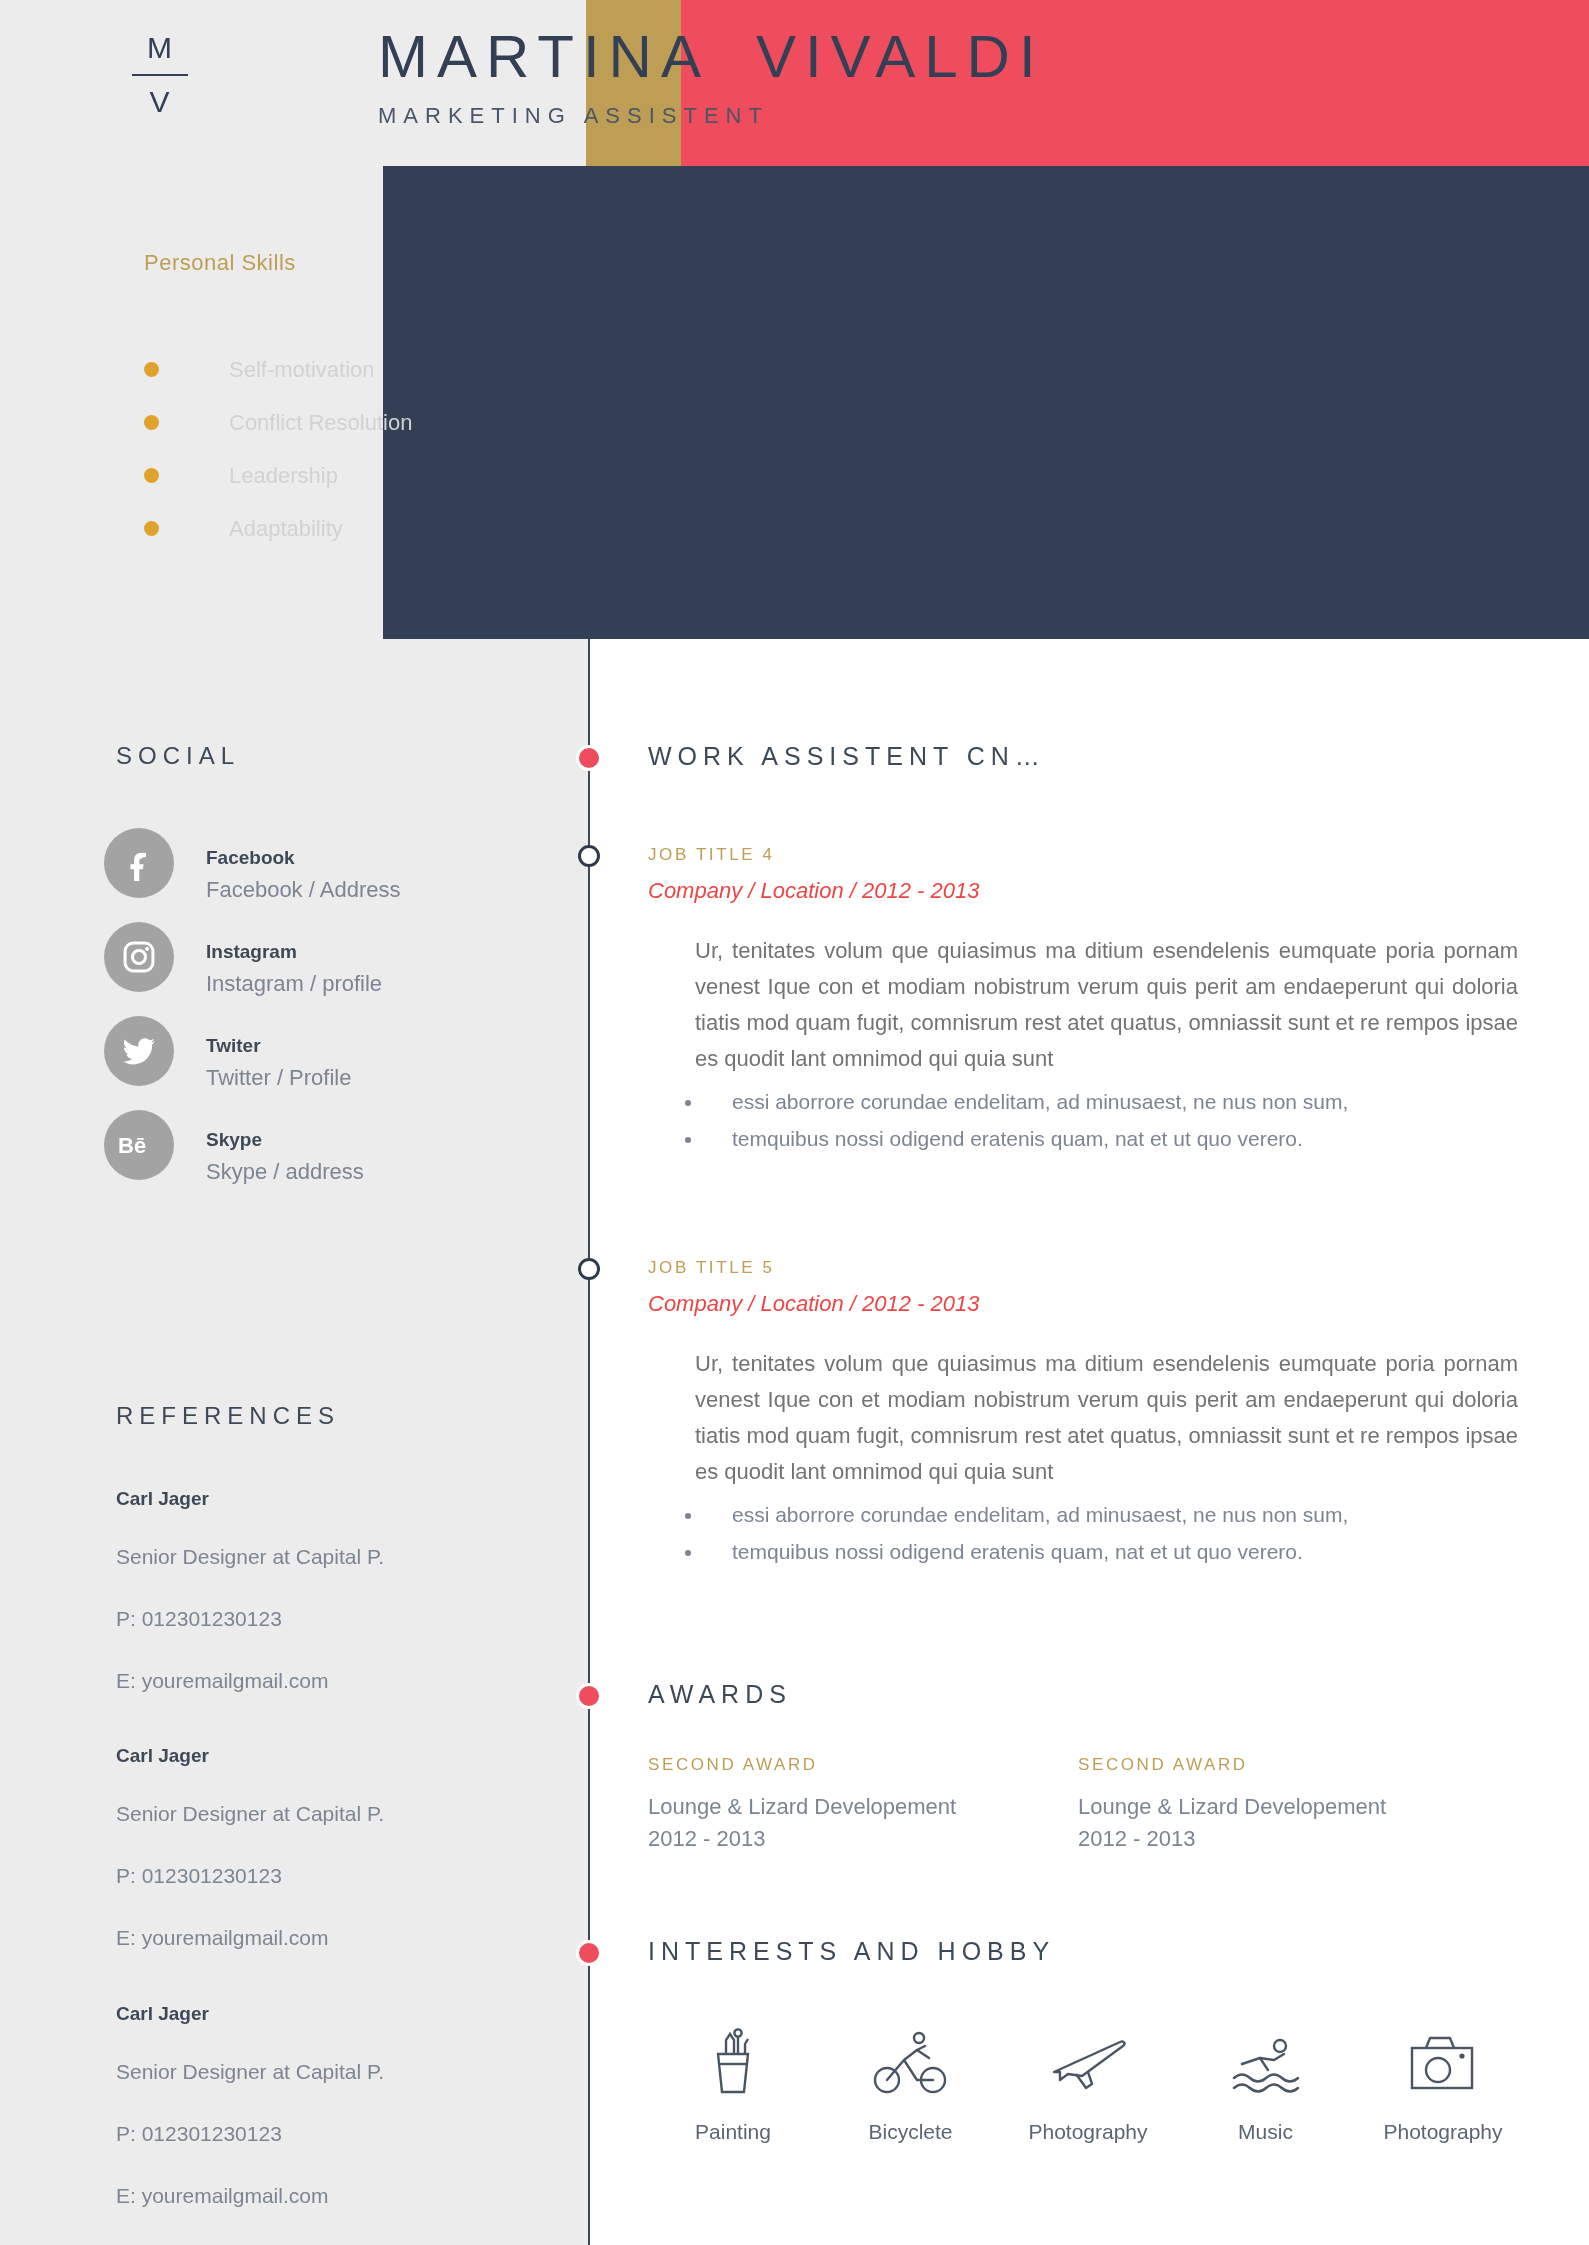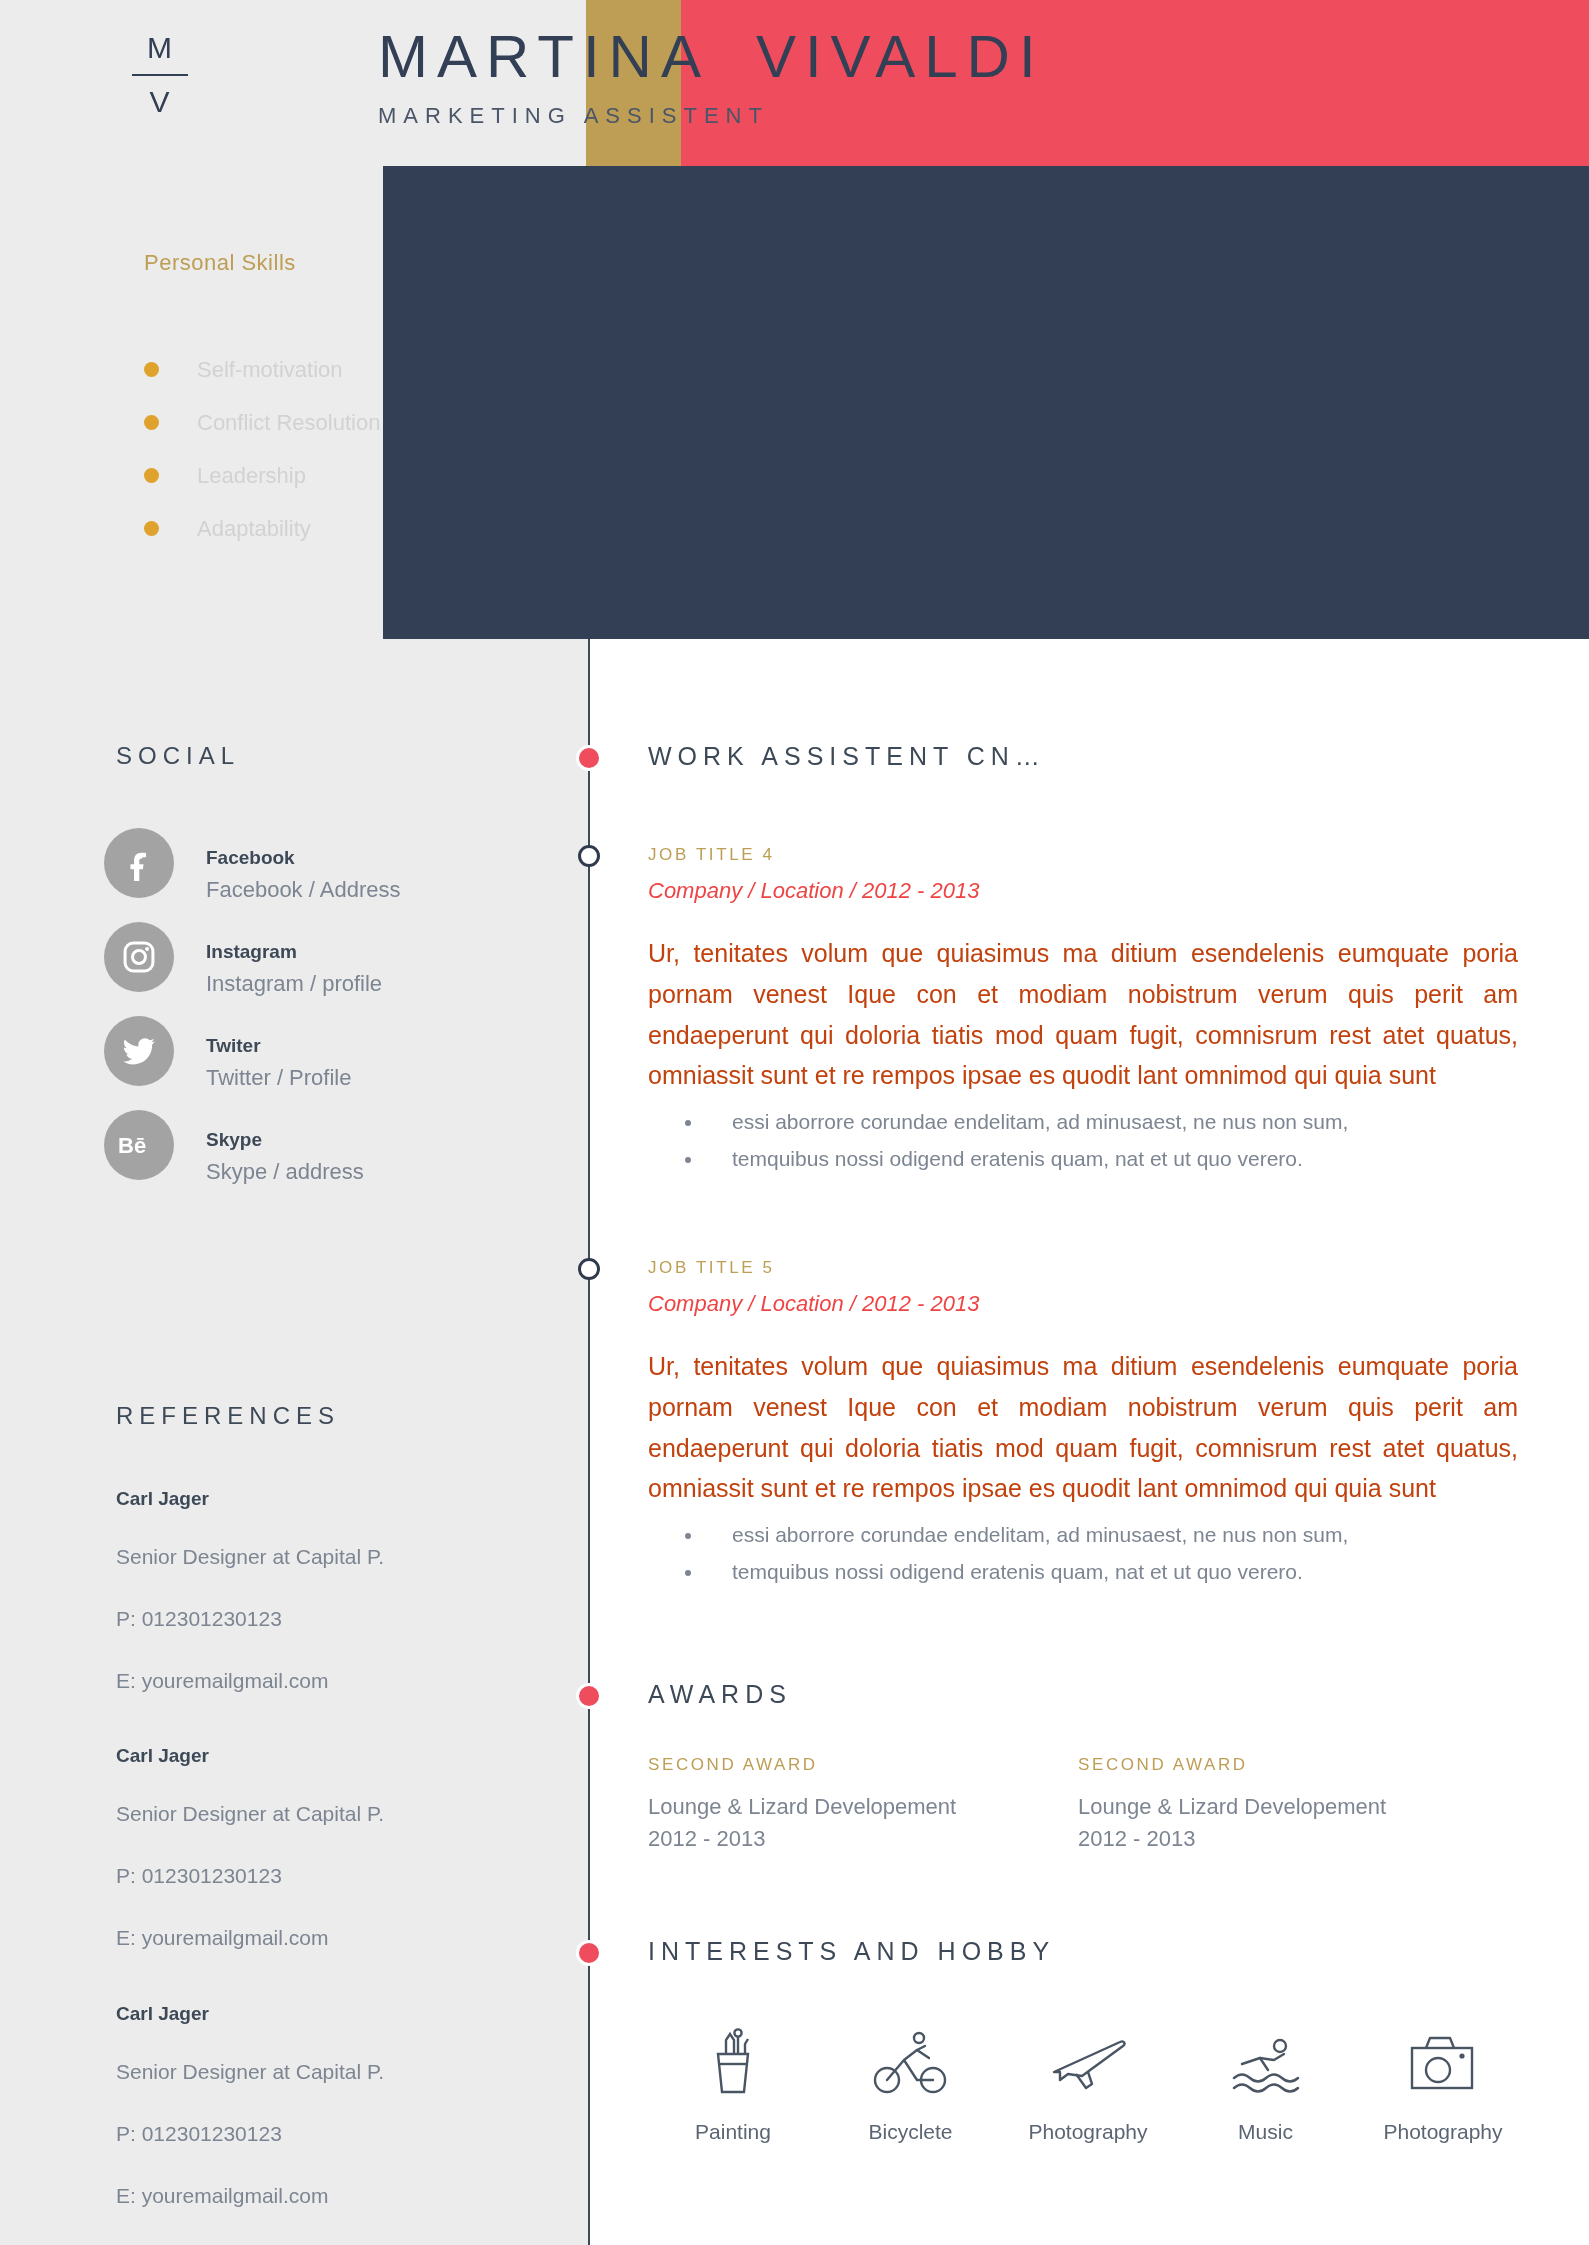--- a/index.html
+++ b/index.html
@@ -71,20 +71,21 @@
   }
 
   
   .skills-block { position: absolute; left: 144px; top: 250px; width: 420px; }
   .skills-title {
     color: #bd9e54; font-size: 22px; letter-spacing: .5px; margin-bottom: 67px;
   }
   .skill-row {
     display: flex; align-items: center;
     height: 53px;
+    gap: 32px;
   }
   .skill-dot {
     width: 15px; height: 15px; border-radius: 50%;
     background: #dfa32d; flex: 0 0 auto; margin-right: 38px;
   }
   .skill-label { font-size: 22px; color: #d2d2d2; white-space: nowrap; }
 
   
   .side-heading {
     position: absolute;
@@ -138,21 +139,21 @@
   }
   .job { position: absolute; left: 648px; width: 870px; }
   .job-title {
     font-size: 17px; letter-spacing: 2.6px; color: #bd9e54;
     margin-bottom: 13px;
   }
   .job-meta {
     font-size: 22px; font-style: italic; color: #ef4444; margin-bottom: 29px;
   }
   .job-body {
-    font-size: 25px; color: #c2410c; line-height: 1.63; text-align: justify;
+    font-size: 22px; color: #737373; line-height: 1.63; text-align: justify; margin-left: 47px;
   }
   .job-bullets { margin-top: 8px; padding-left: 56px; }
   .job-bullets li { font-size: 21px; color: #7c8591; line-height: 1.75; padding-left: 28px; }
 
   
   .awards-wrap { position: absolute; left: 648px; top: 1755px; display: flex; gap: 0px; }
   .award { width: 430px; }
   .award-kicker {
     font-size: 17px; letter-spacing: 2.6px; color: #bd9e54; margin-bottom: 16px;
   }

